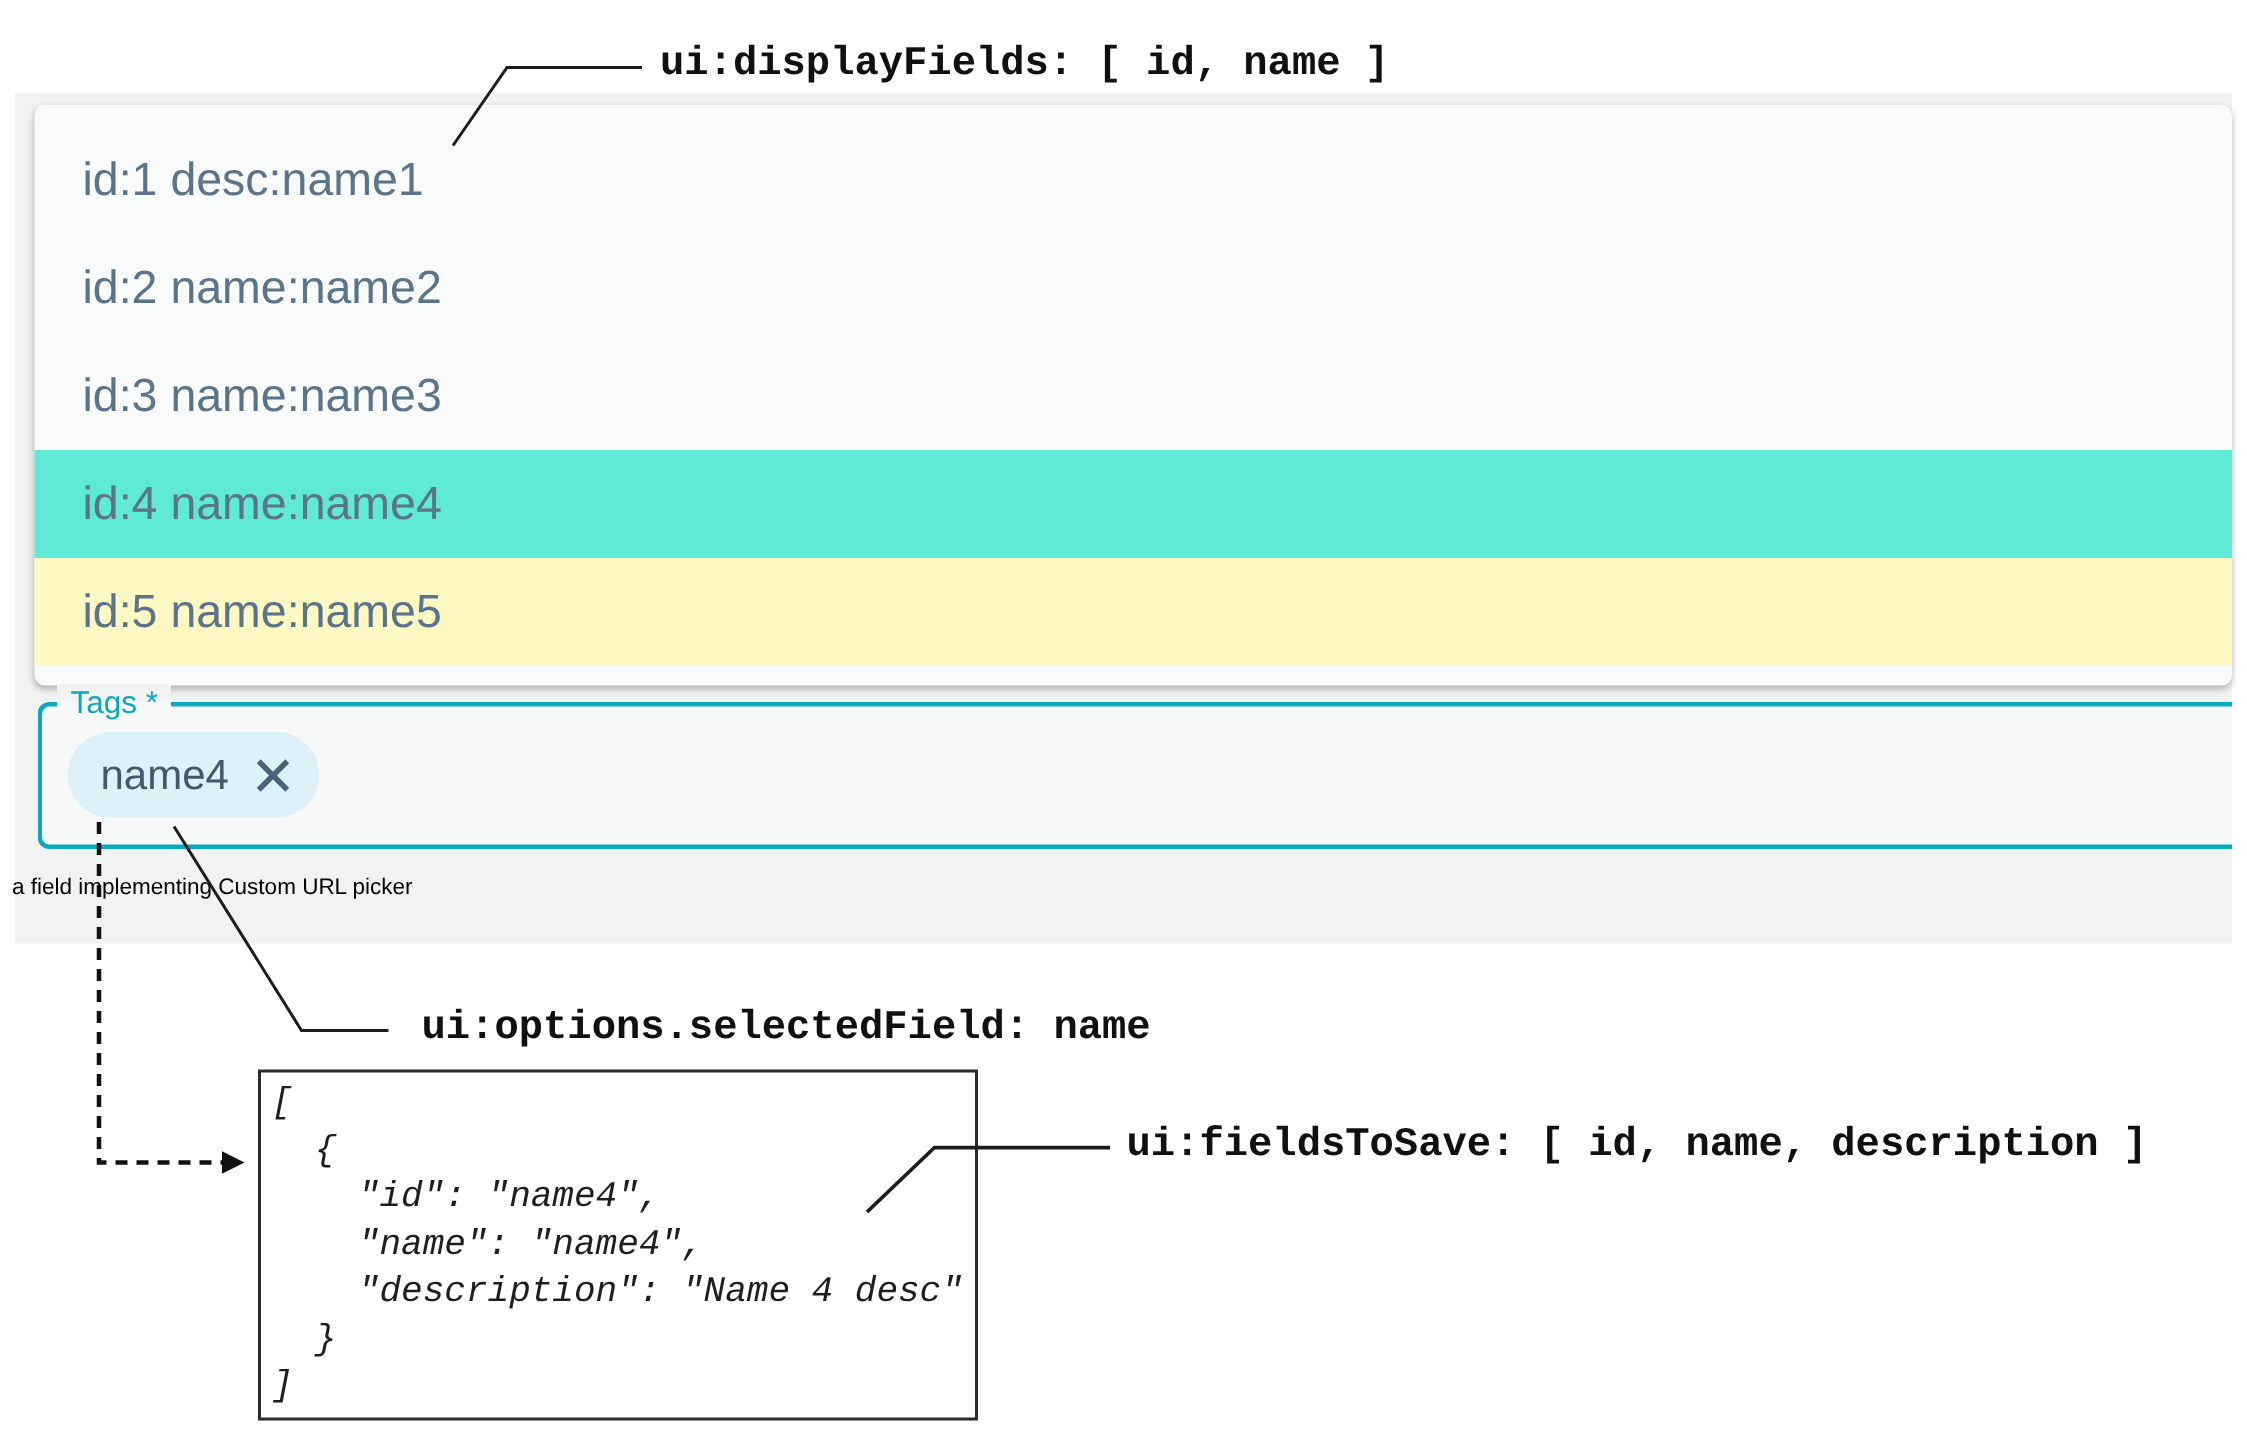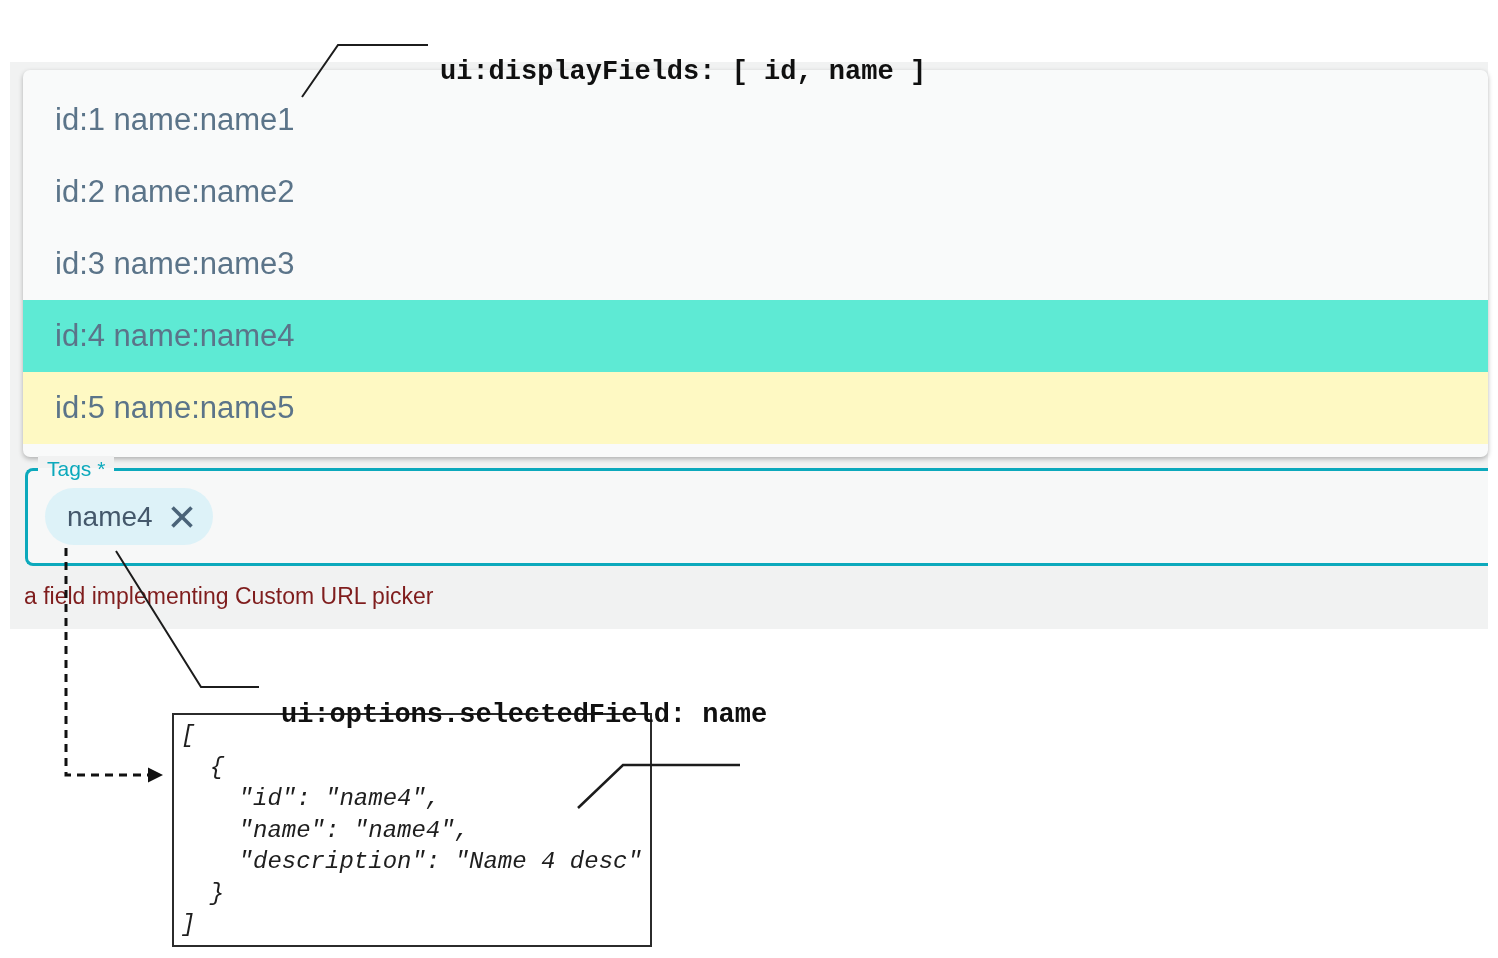--- a/index.html
+++ b/index.html
@@ -22,25 +22,25 @@
   .tags-field{position:absolute;left:25px;top:468px;width:1463px;height:98px;
         border:3px solid #0ca9bc;border-right:none;border-radius:8px 0 0 8px;
         background:#f7f8f8;box-sizing:border-box;z-index:1;}
   .tags-label{position:absolute;left:38px;top:456px;z-index:2;padding:0 9px;
         font-size:21px;line-height:25px;color:#0ca9bc;
         background:linear-gradient(#f1f2f2 46%,#f7f8f8 46%);}
   .tag-chip{position:absolute;left:45px;top:488px;height:57px;z-index:2;
         display:inline-flex;align-items:center;gap:14px;padding:0 16px 0 22px;
         background:#ddf2f8;border-radius:29px;box-sizing:border-box;text-align:right;}
   .tag-chip .chip-text{font-size:28px;color:#44586b;}
-  .helper-text{position:absolute;left:24px;top:583px;font-size:23px;color:#7f1d1d;z-index:1;}
+  .helper-text{position:absolute;left:8px;top:583px;font-size:15px;color:#000000;z-index:1;}
 
   
   .anno{position:absolute;font-family:"Liberation Mono",monospace;font-weight:bold;
-        font-size:27px;line-height:34px;color:#101010;white-space:pre;z-index:4;margin-top:29px;}
+        font-size:27px;line-height:34px;color:#101010;white-space:pre;z-index:4;}
   .anno-1{left:440px;top:26px;}
   .anno-2{left:281px;top:669px;}
   .anno-3{left:751px;top:747px;}
 
   
   .json-box{position:absolute;left:172px;top:713px;width:480px;height:234px;
         border:2px solid #2b2b2b;background:#ffffff;box-sizing:border-box;
         padding:5px 0 0 7px;z-index:2;}
   .json-line{font-family:"Liberation Mono",monospace;font-style:italic;font-size:24px;
         line-height:31.5px;color:#1e1e1e;white-space:pre;}
@@ -50,21 +50,21 @@
 </style>
 </head>
 <body>
 
 <div class="page">
 
   <div class="form-band"></div>
 
   <div class="dropdown-panel">
     <div class="dropdown-option">
-      <span>id:1 name:name1</span>
+      <span>id:1 desc:name1</span>
     </div>
     <div class="dropdown-option">
       <span>id:2 name:name2</span>
     </div>
     <div class="dropdown-option">
       <span>id:3 name:name3</span>
     </div>
     <div class="dropdown-option hl">
       <span>id:4 name:name4</span>
     </div>
@@ -79,20 +79,21 @@
     <span class="chip-text">name4</span>
     <svg width="30" height="30" viewBox="0 0 30 30">
       <line x1="5.5" y1="5.5" x2="24.5" y2="24.5" stroke="#4a6378" stroke-width="3.6"></line>
       <line x1="24.5" y1="5.5" x2="5.5" y2="24.5" stroke="#4a6378" stroke-width="3.6"></line>
     </svg>
   </div>
   <div class="helper-text">a field implementing Custom URL picker</div>
 
   <div class="anno anno-1">ui:displayFields: [ id, name ]</div>
   <div class="anno anno-2">ui:options.selectedField: name</div>
+  <div class="anno anno-3">ui:fieldsToSave: [ id, name, description ]</div>
 
   <div class="json-box">
     <div class="json-line">[</div>
     <div class="json-line">  {</div>
     <div class="json-line">    "id": "name4",</div>
     <div class="json-line">    "name": "name4",</div>
     <div class="json-line">    "description": "Name 4 desc"</div>
     <div class="json-line">  }</div>
     <div class="json-line">]</div>
   </div>

